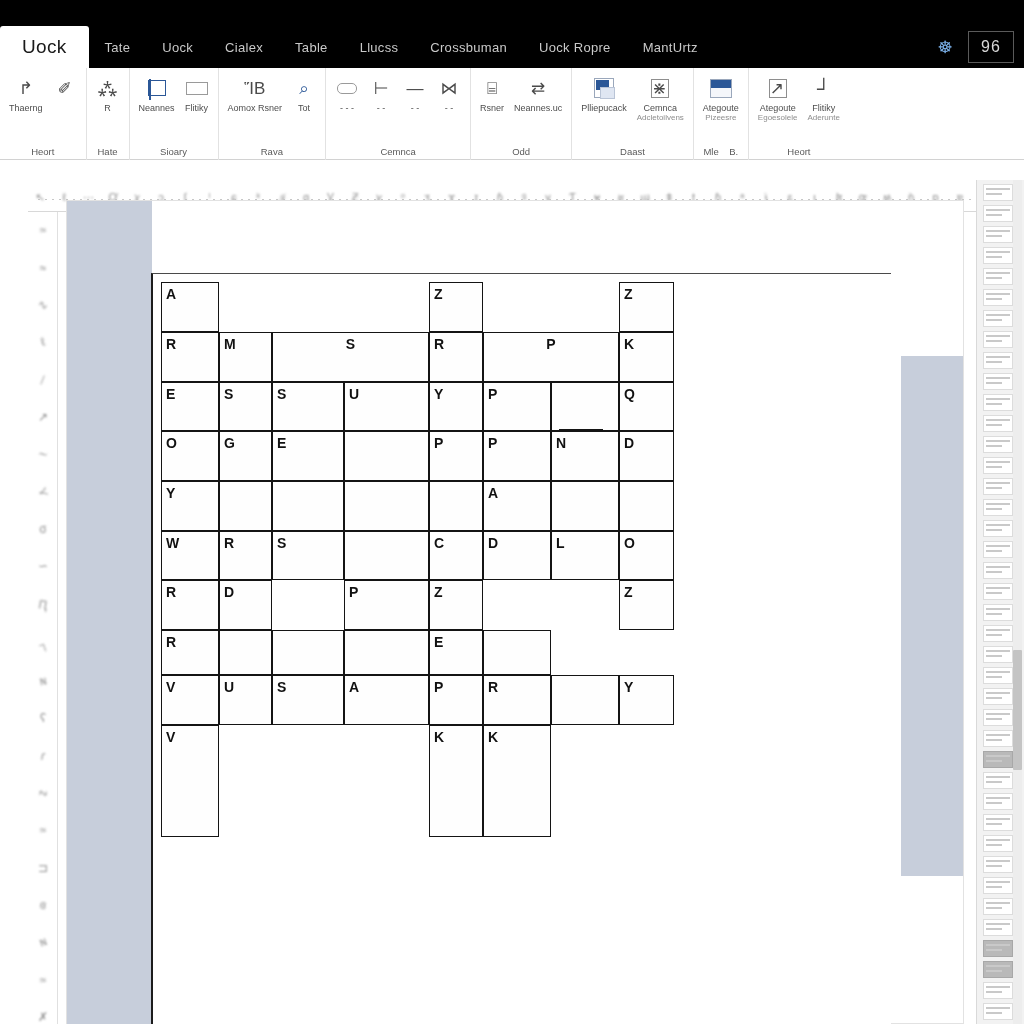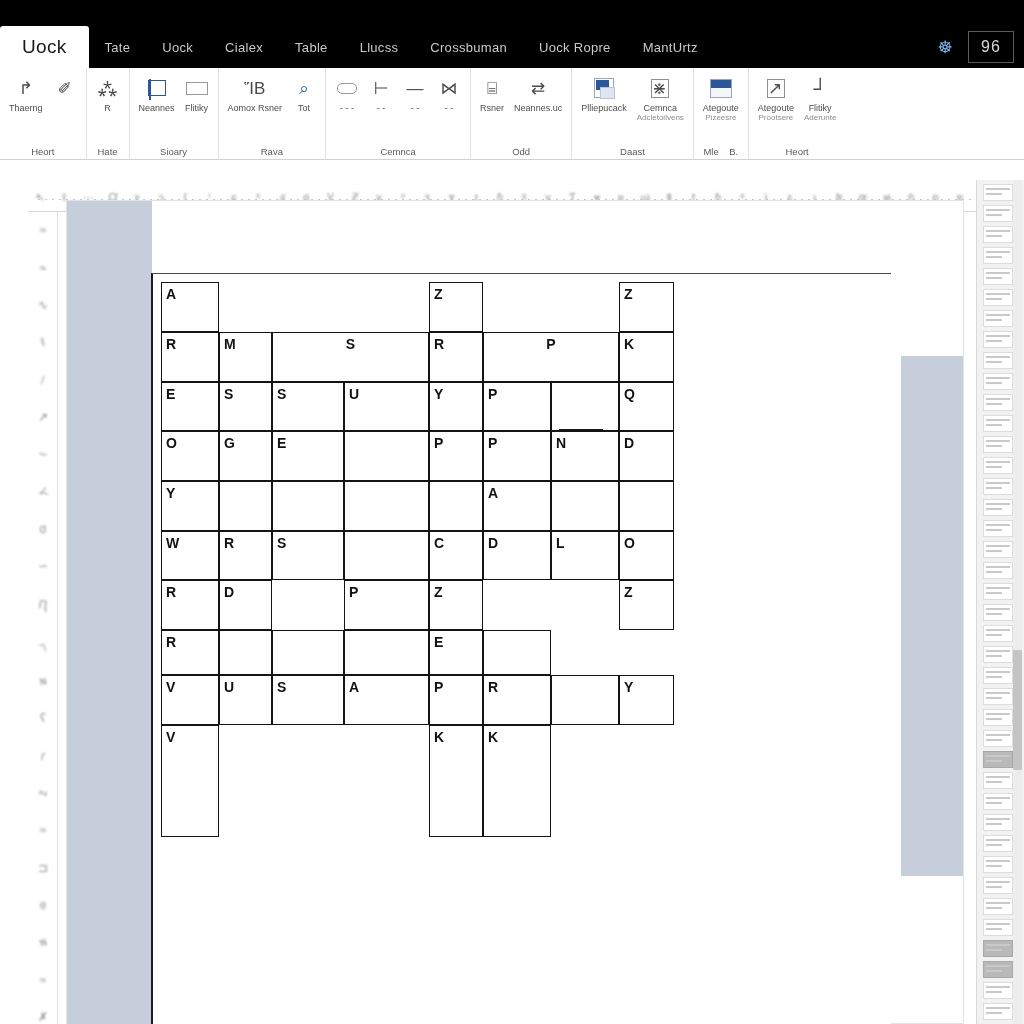--- a/index.html
+++ b/index.html
@@ -355,21 +355,21 @@
           </div>
           <div class="rb-gname">Mle&nbsp;&nbsp;&nbsp;&nbsp;B.</div>
         </div>
         <div class="rb-group">
           <div class="rb-row">
             <div class="rb-item">
               <div class="rb-glyph">
                 <span class="ico-plain">↗</span>
               </div>
               <div class="rb-lbl">Ategoute</div>
-              <div class="rb-lbl2">Prootsere</div>
+              <div class="rb-lbl2">Egoesolele</div>
             </div>
             <div class="rb-item">
               <div class="rb-glyph">
                 <span style="font-size:19px">┘</span>
               </div>
               <div class="rb-lbl">Flitiky</div>
               <div class="rb-lbl2">Aderunte</div>
             </div>
           </div>
           <div class="rb-gname">Heort</div>

